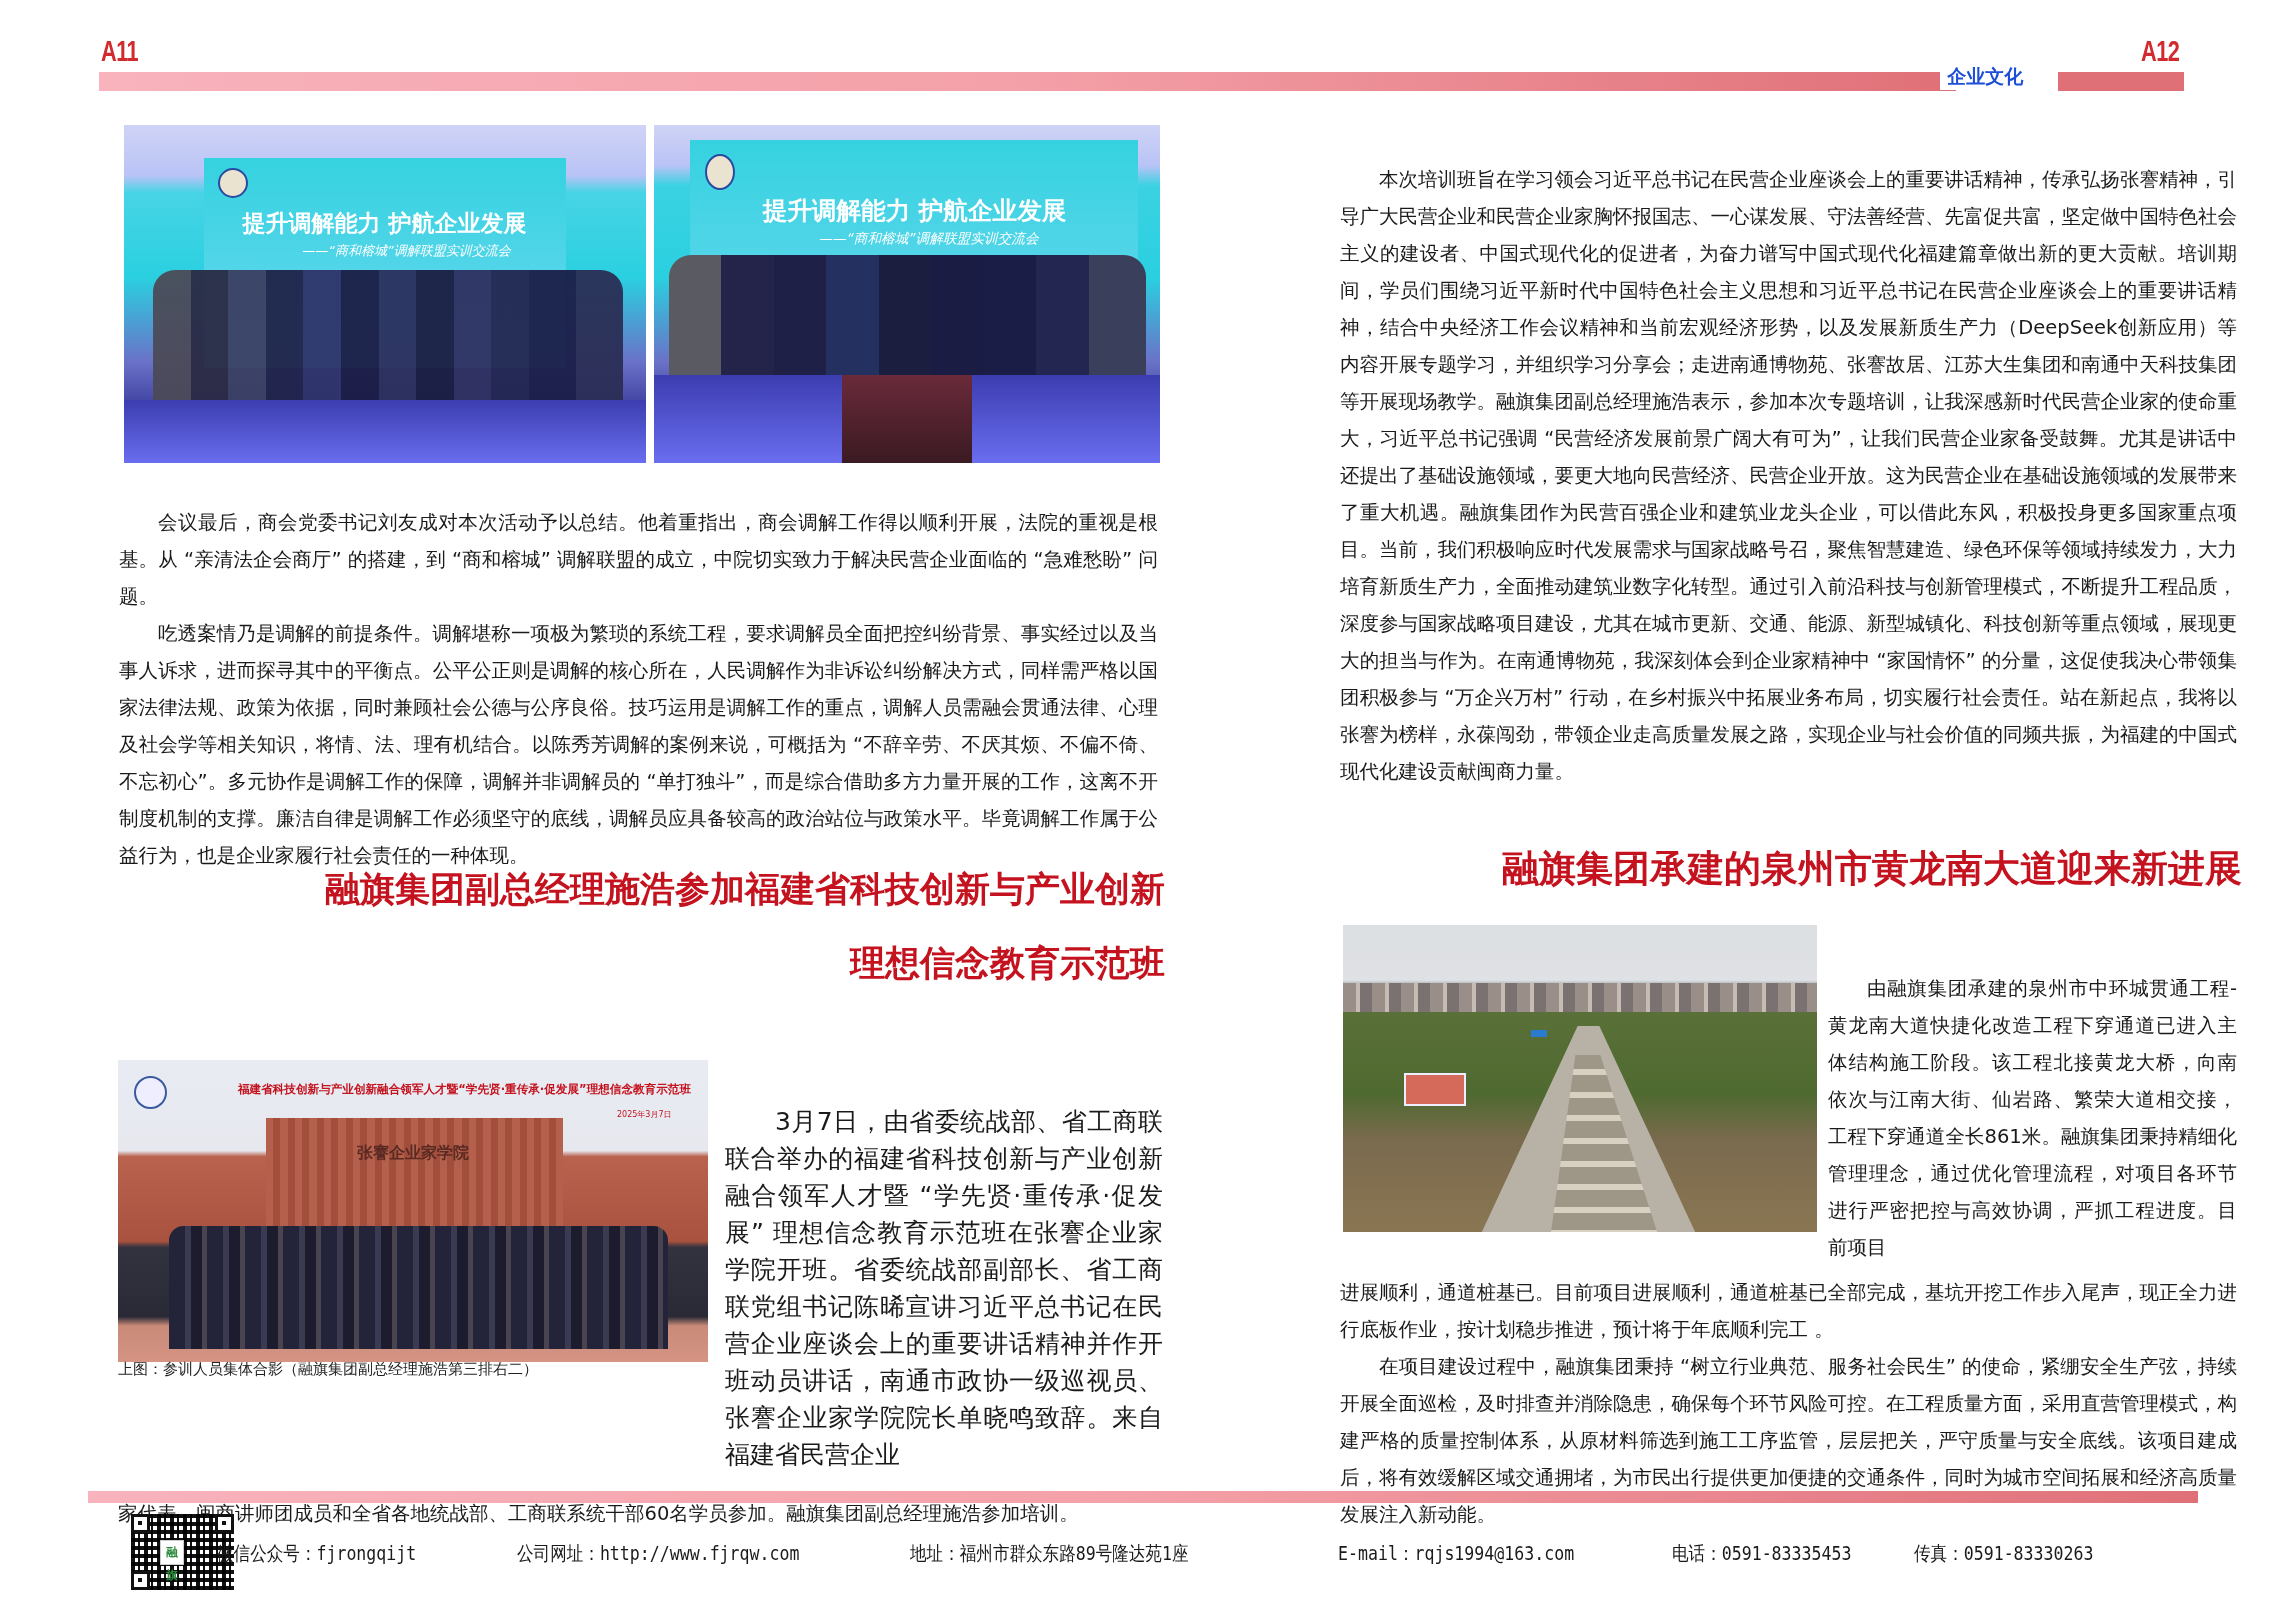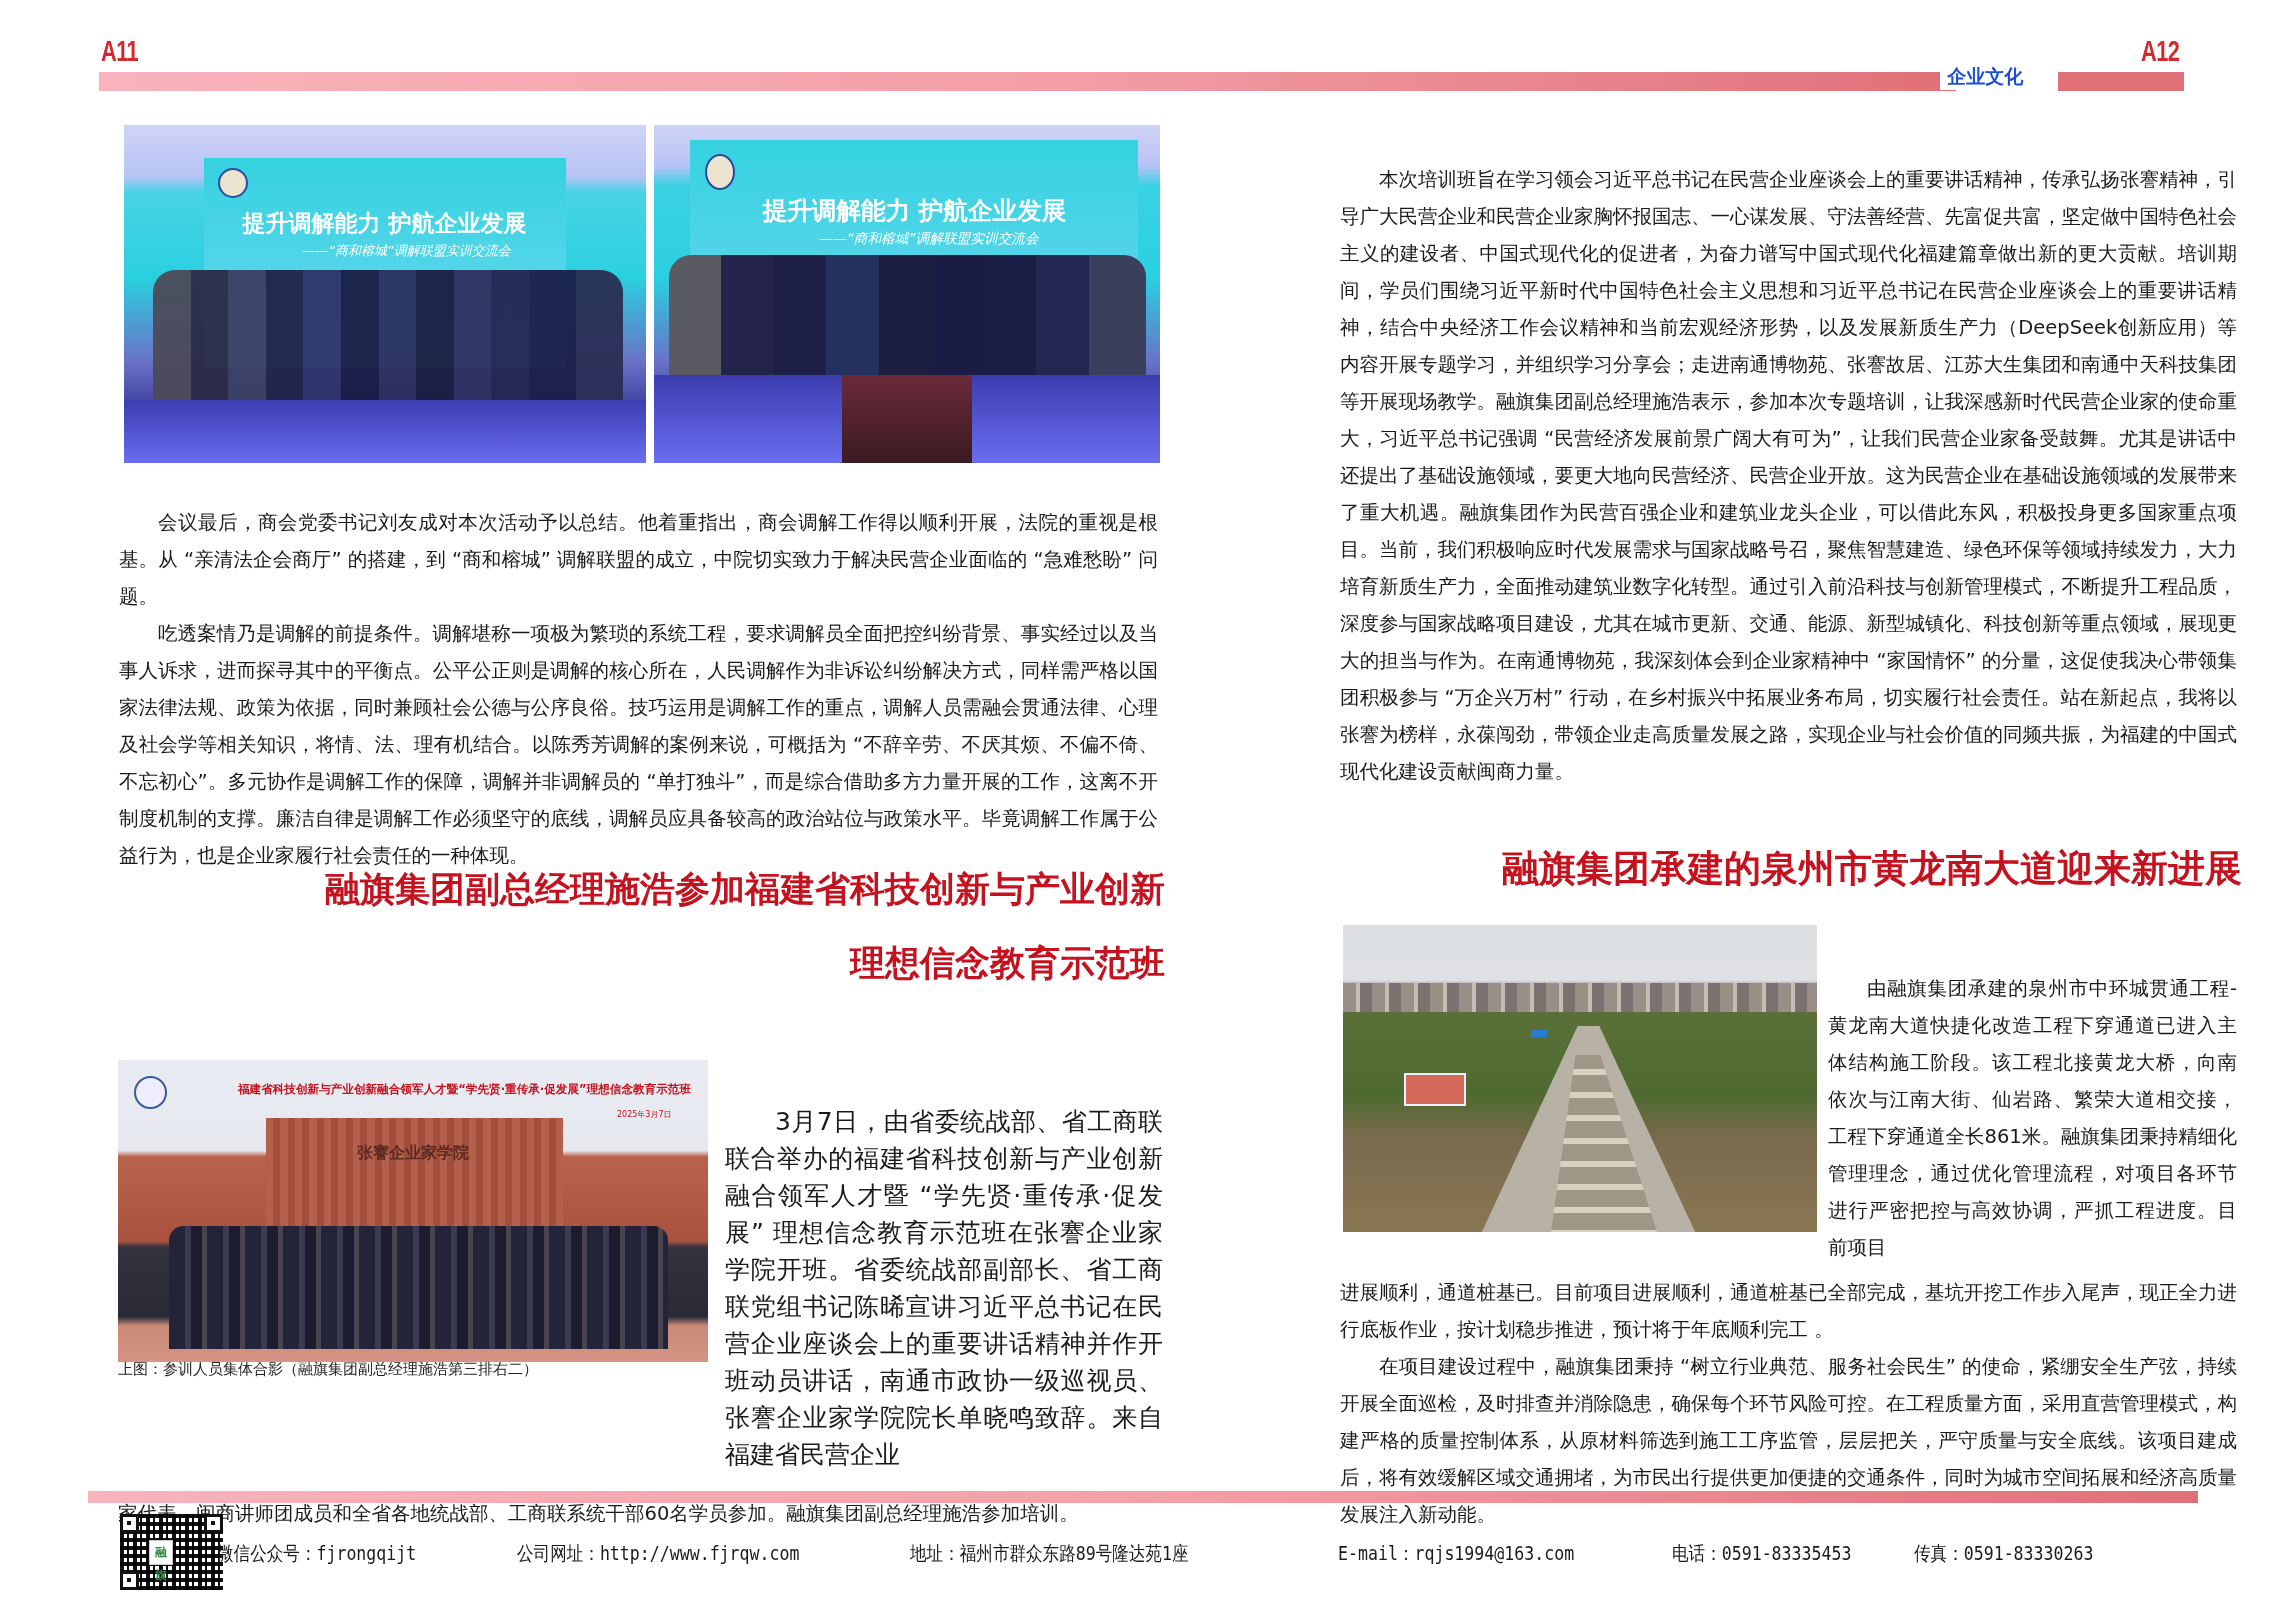--- a/index.html
+++ b/index.html
@@ -9,21 +9,21 @@
   .top-bar { position: absolute; top: 72px; height: 19px; background: linear-gradient(90deg, #f8b3bc 0%, #f4a0a8 50%, #e07078 100%); }
   .section-tag { font-size: 19px; color: #1d4ed8; font-weight: bold; }
   .body-text { font-size: 19.5px; line-height: 37px; text-align: justify; margin-top: 40px; }
   .body-text p { margin: 0; }
   .indent { text-indent: 2em; }
   .headline { color: #c4121e; font-weight: bold; text-align: right; font-family: "DejaVu Sans", sans-serif; }
   .photo { position: absolute; overflow: hidden; }
   .caption { font-size: 15px; color: #222; }
   .footer-bar { position: absolute; top: 1491px; left: 88px; width: 2110px; height: 12.3px; background: linear-gradient(90deg, #f8b3bc 0%, #f4a0a8 50%, #e07078 100%); }
   .footer-item { position: absolute; top: 1540px; font-size: 19.5px; font-family: "DejaVu Sans Mono", monospace; transform: scaleX(0.85); transform-origin: left center; white-space: nowrap; }
-  .qr { position: absolute; left: 120px; top: 1514px; width: 103px; height: 76px; background:
+  .qr { position: absolute; left: 131px; top: 1514px; width: 103px; height: 76px; background:
       repeating-linear-gradient(90deg, #111 0 4.3px, #fff 4.3px 7.2px, #111 7.2px 9.4px, #fff 9.4px 13px),
       repeating-linear-gradient(0deg, #111 0 3.6px, #fff 3.6px 8px);
       background-blend-mode: multiply; }
   .qr .finder { position: absolute; width: 19px; height: 19px; border: 3.6px solid #111; background: #fff; box-sizing: border-box; }
   .qr .finder::after { content: ""; position: absolute; left: 3.6px; top: 3.6px; width: 4.3px; height: 4.3px; background: #111; }
   .qr .logo { position: absolute; left: 29px; top: 26px; width: 22px; height: 23px; background: #fff; border: 0.7px solid #ccc; color: #2a8a3a; font-size: 11.6px; text-align: center; line-height: 23px; font-weight: bold; }
 </style>
 </head>
 <body>
 

